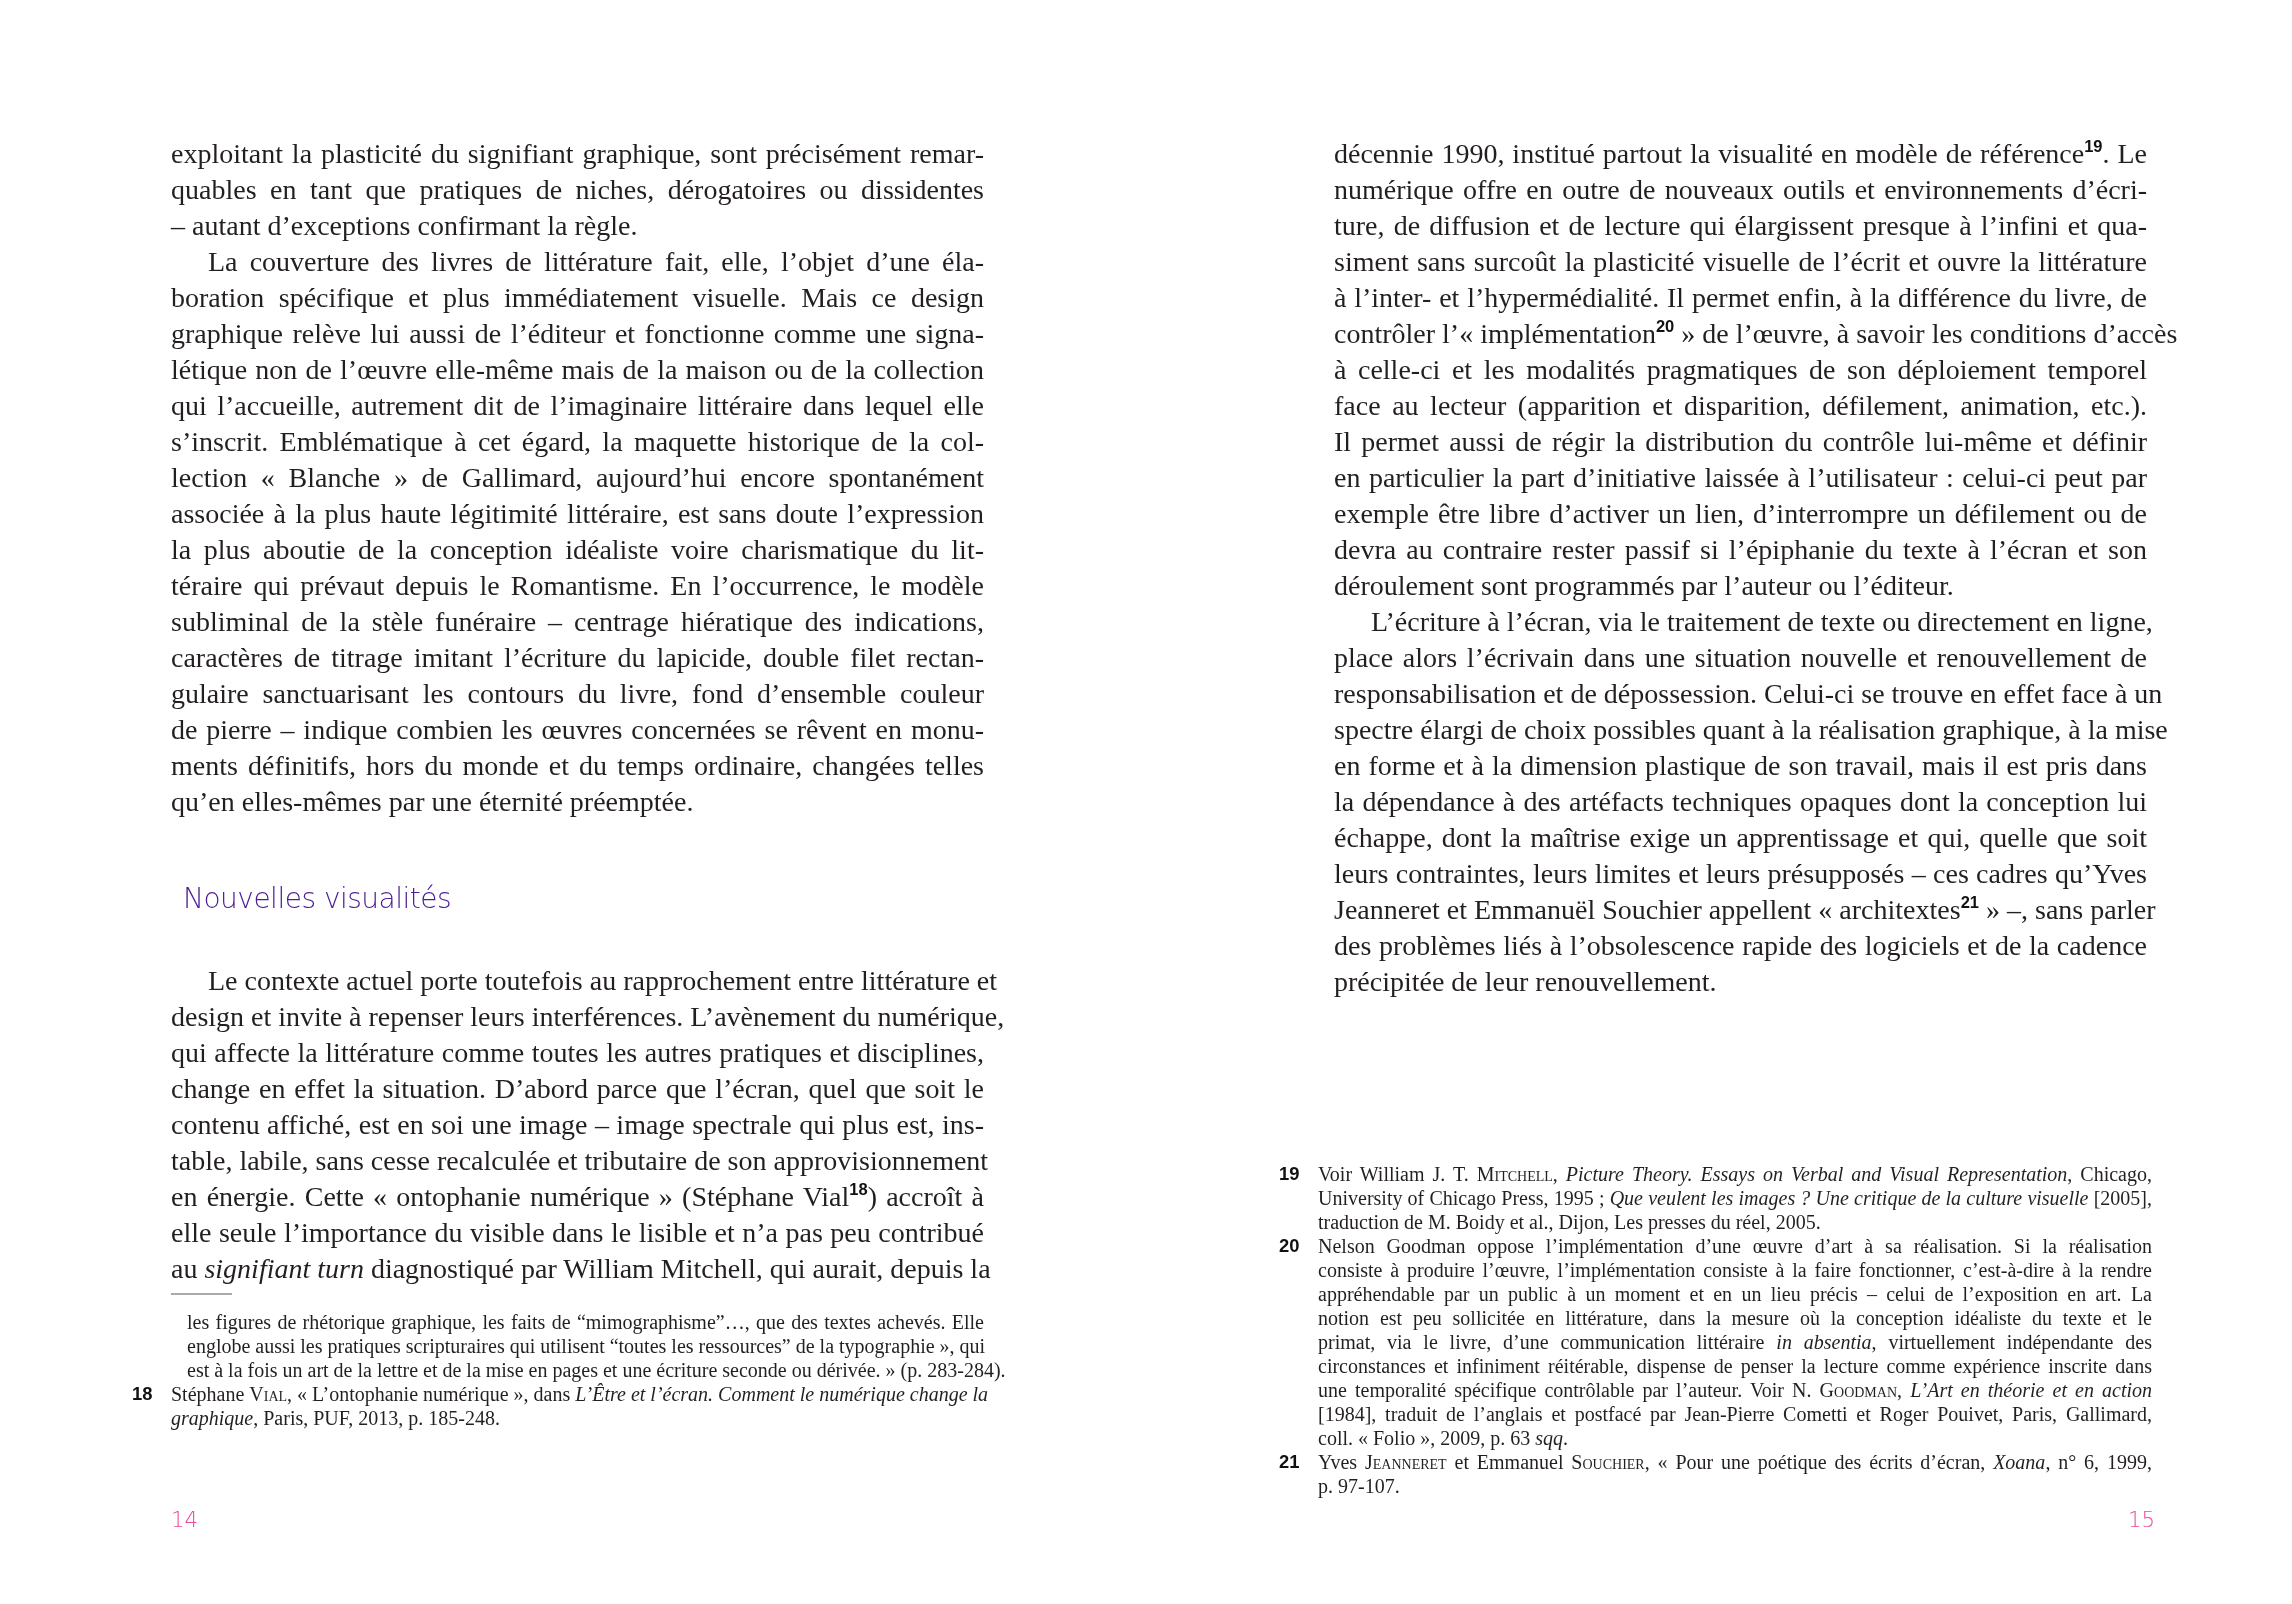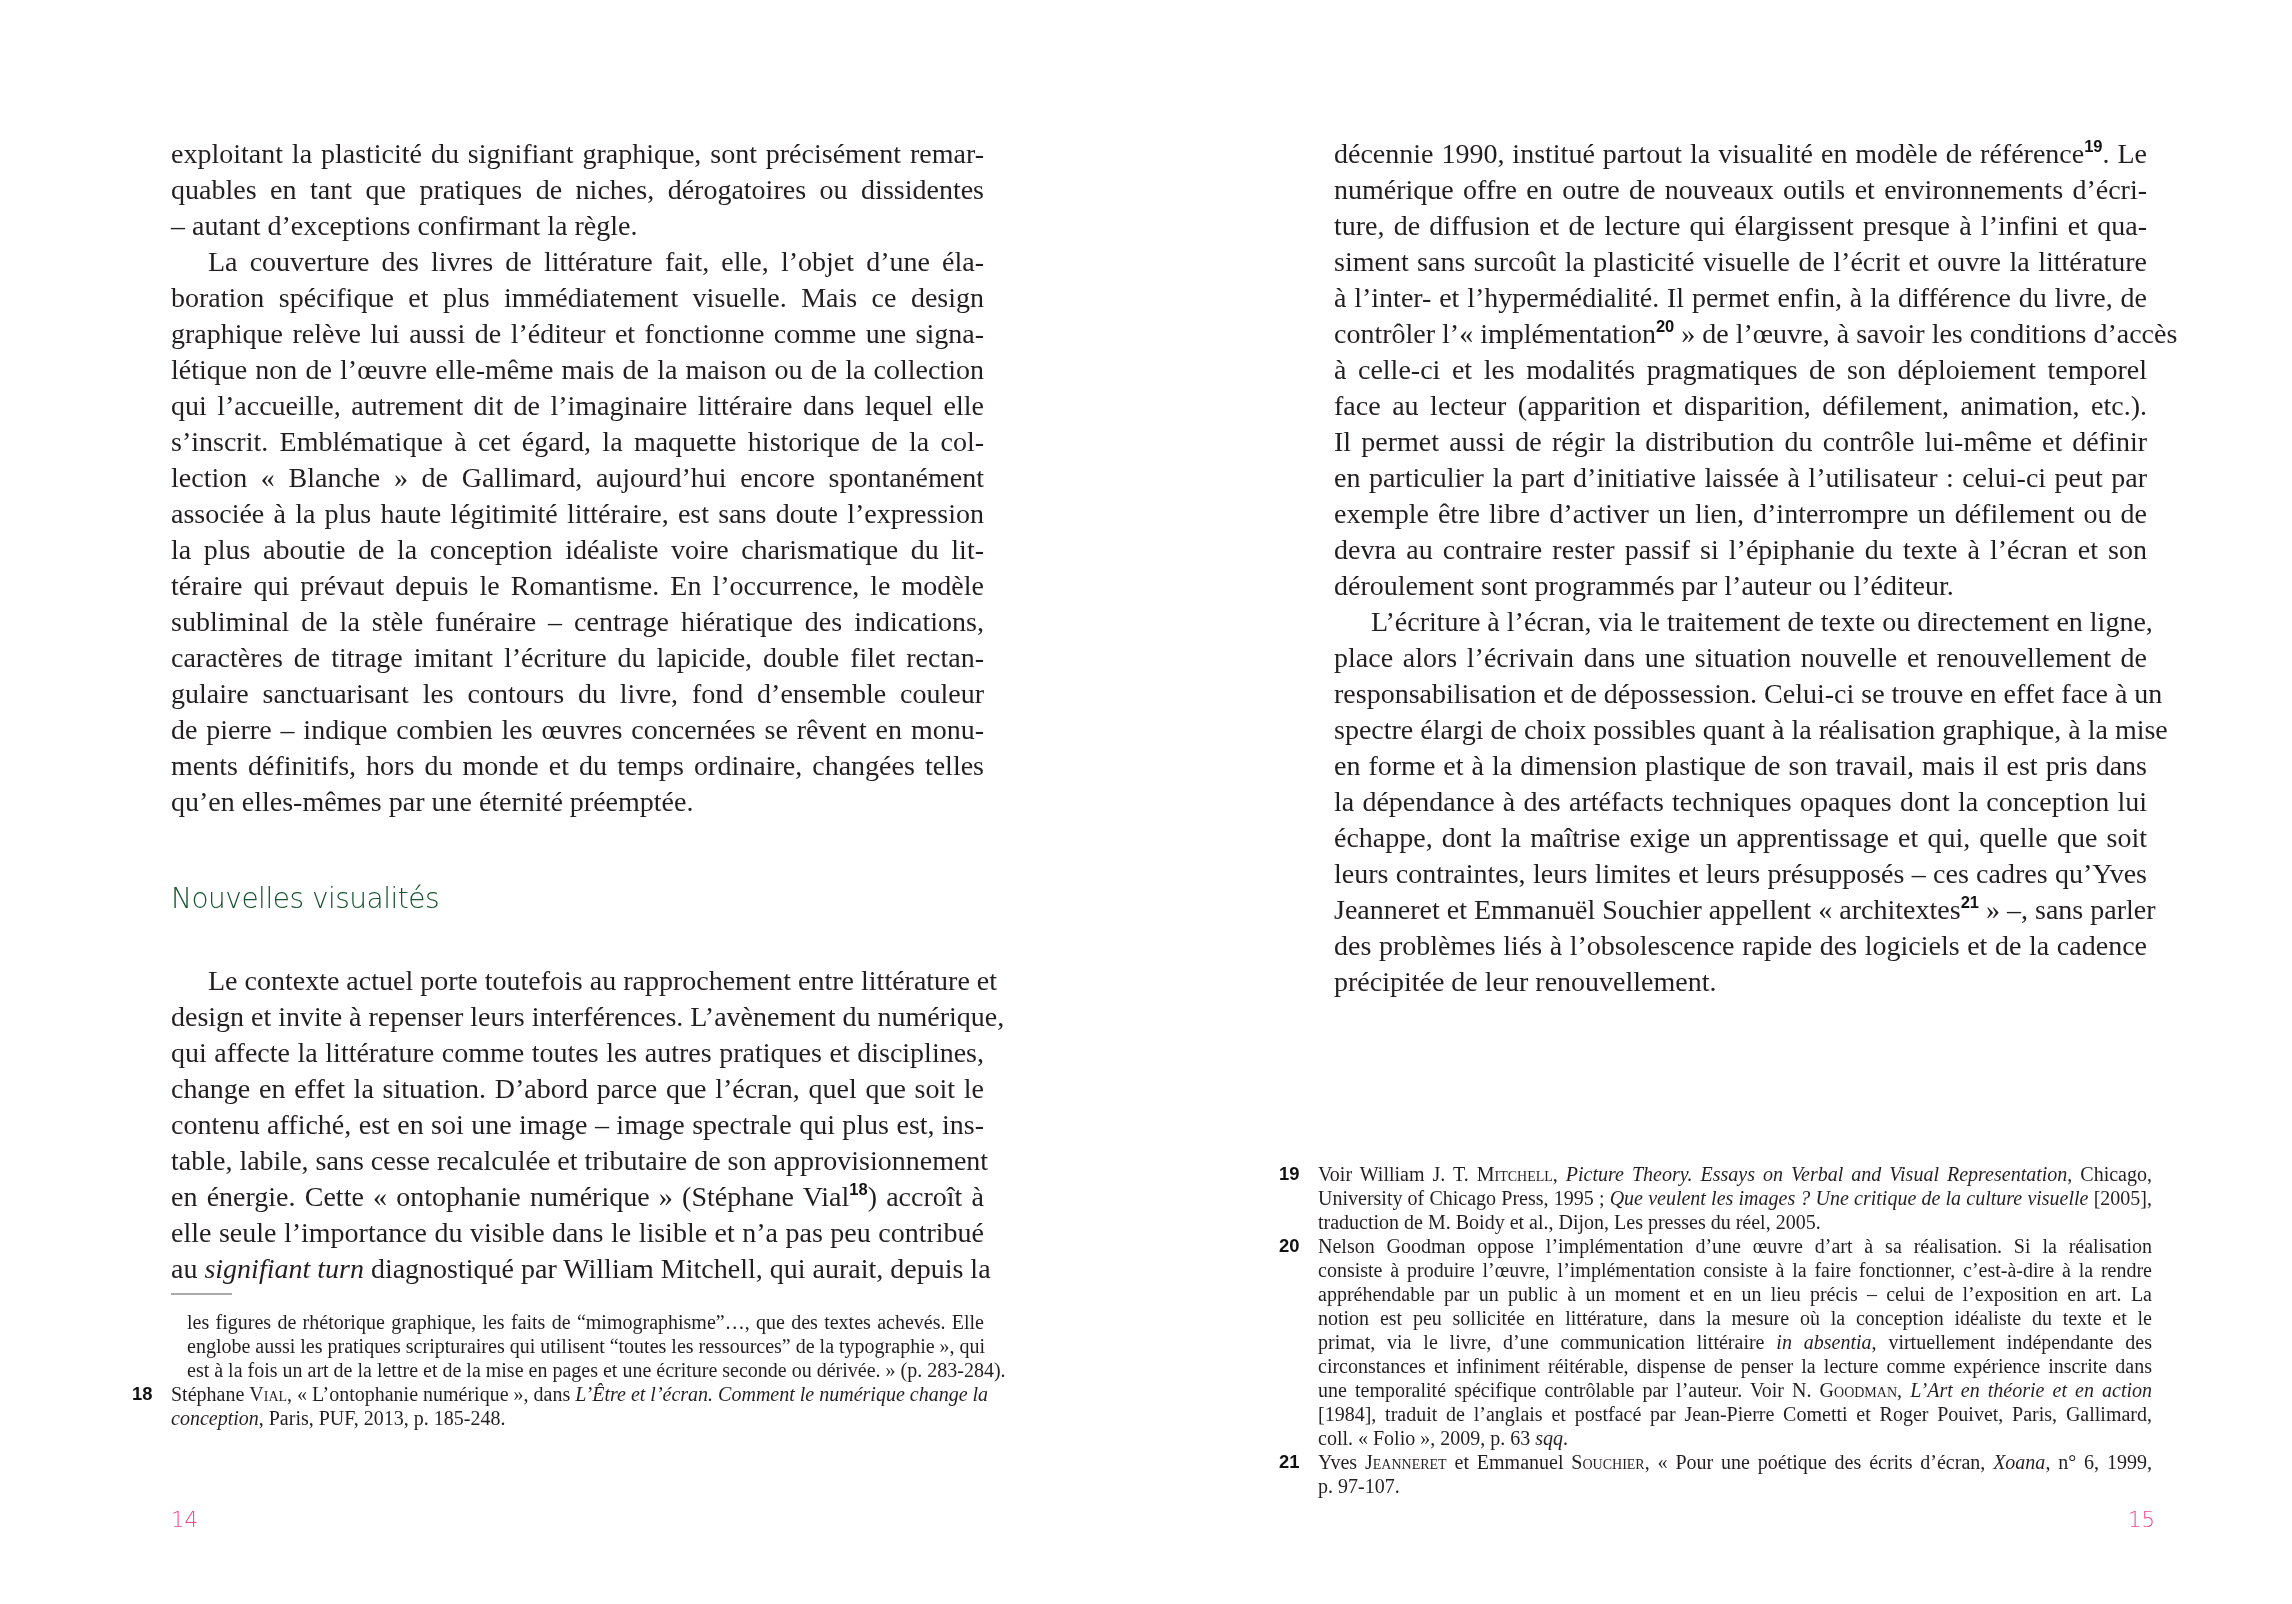--- a/index.html
+++ b/index.html
@@ -11,21 +11,21 @@
   .col { position: absolute; font-family: "Liberation Serif", "DejaVu Serif", serif; }
   .left .col { left: 171px; width: 813px; }
   .right .col { left: 188px; width: 813px; }
 
   .body-text { top: 136px; font-size: 28px; line-height: 36px; text-align: justify; hyphens: manual; }
   .body-text p { margin: 0; }
   .body-text p.indent { text-indent: 37px; }
   .body-text .line { display: block; text-align: justify; text-align-last: justify; white-space: nowrap; overflow: visible; }
   .body-text .line.last { text-align-last: left; }
 
-  .section-heading { font-family: "DejaVu Sans", sans-serif; font-weight: 300; font-size: 28px; color: #14532d; margin: 61px 0 46px 0; letter-spacing: -0.5px; }
+  .section-heading { font-family: "DejaVu Sans", sans-serif; font-weight: 300; font-size: 28px; color: #4c1d95; margin: 61px 0 46px 12px; letter-spacing: -0.5px; }
 
   sup.fn { font-family: "Liberation Sans", sans-serif; font-weight: bold; font-size: 16.5px; vertical-align: 10.7px; line-height: 0; color: #111; }
 
   .rule { position: absolute; left: 171px; top: 1293px; width: 61px; height: 1.9px; background: #aaaaaa; }
 
   .notes { font-family: "Liberation Serif", serif; font-size: 20px; line-height: 24px; color: #231f20; }
   .left .notes { top: 1310px; }
   .right .notes { top: 1162px; left: 133px; width: 873px; }
   .note { position: relative; padding-left: 39px; text-align: justify; }
   .note .line { display: block; text-align: justify; text-align-last: justify; white-space: nowrap; }
@@ -85,21 +85,21 @@
 
   <div class="col notes">
     <div class="note cont" style="margin-left:16px" id="left-cont">
         <span class="line">les figures de rhétorique graphique, les faits de “mimographisme”…, que des textes achevés. Elle</span>
         <span class="line">englobe aussi les pratiques scripturaires qui utilisent “toutes les ressources” de la typographie », qui</span>
         <span class="line last">est à la fois un art de la lettre et de la mise en pages et une écriture seconde ou dérivée. » (p. 283-284).</span>
       </div>
     <div class="note" style="margin-left:-39px">
       <span class="num">18</span>
       <span class="line"><span>Stéphane </span><span class="sc">Vial</span><span>, « L’ontophanie numérique », dans </span><i>L’Être et l’écran. Comment le numérique change la</i></span>
-      <span class="line last"><i>conception</i><span>, Paris, PUF, 2013, p. 185-248.</span></span>
+      <span class="line last"><i>graphique</i><span>, Paris, PUF, 2013, p. 185-248.</span></span>
     </div>
   </div>
 
   <div class="folio">14</div>
 </div>
 
 <div class="page right">
   <div class="col body-text">
     <p id="rp1">
       <span class="line"><span>décennie 1990, institué partout la visualité en modèle de référence</span><sup class="fn">19</sup><span>. Le</span></span>

